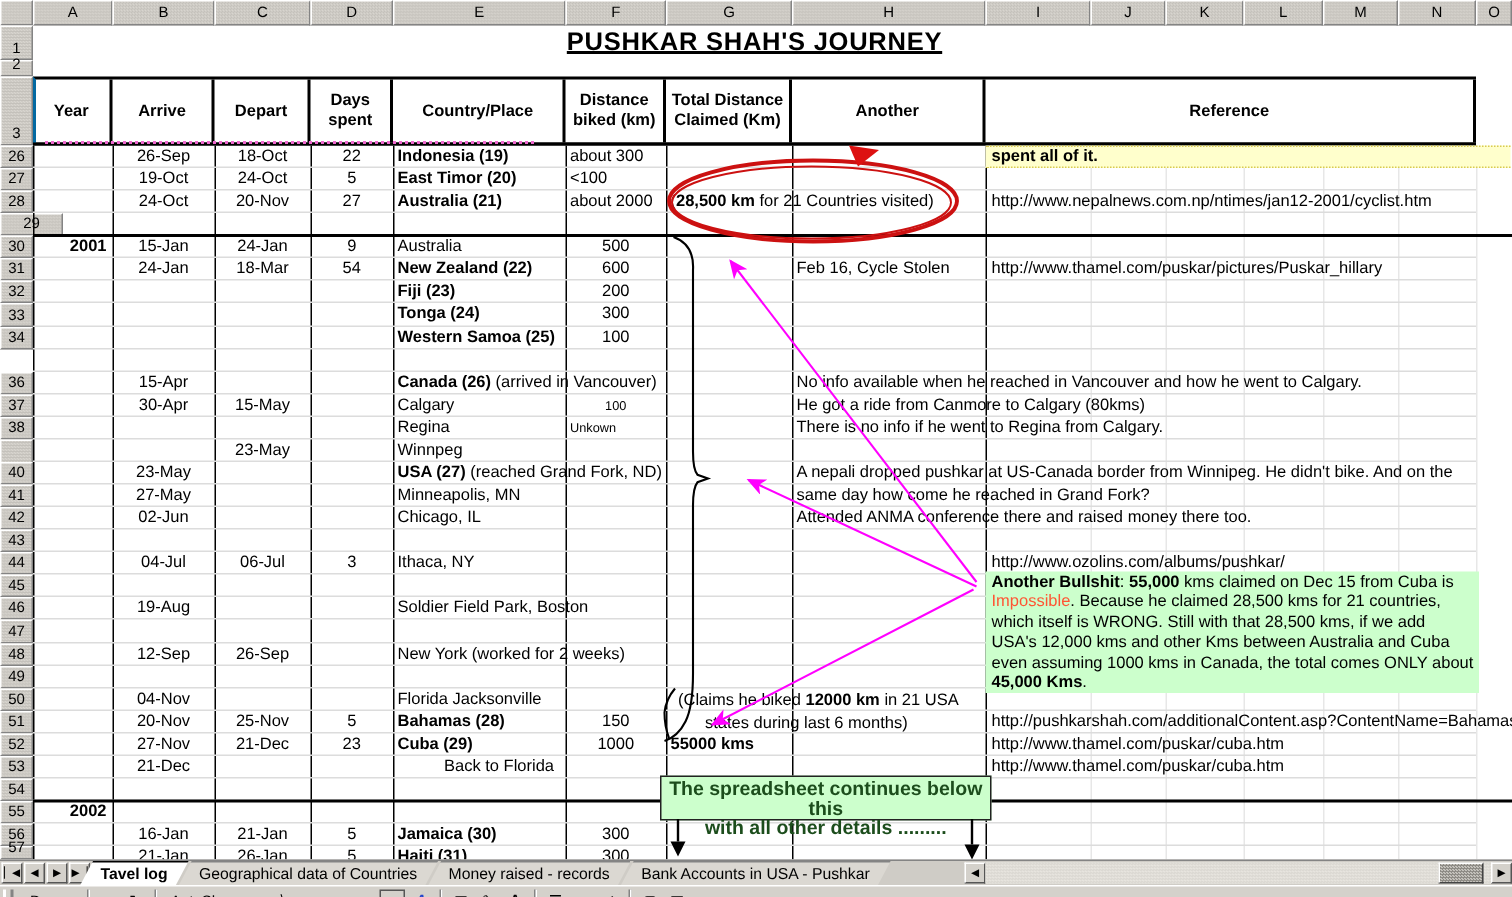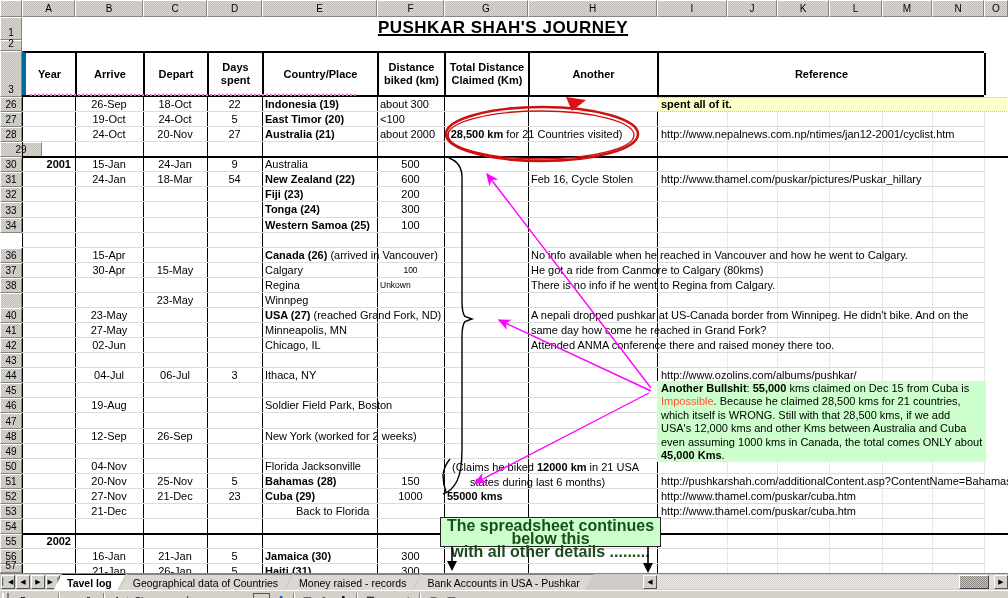--- a/index.html
+++ b/index.html
@@ -10,21 +10,21 @@
        font-size:10px;background:#cfccc6;
        background-image:conic-gradient(#d8d5cf 25%,#c4c1bb 0 50%,#d8d5cf 0 75%,#c4c1bb 0);
        background-size:2px 2px;
        border-top:1px solid #fff;border-left:1px solid #fff;
        border-right:1px solid #848484;border-bottom:1px solid #848484;}
   .rh{align-items:flex-end;padding-bottom:1px;}
   #sheet{position:absolute;left:0;top:0;width:1008px;height:573px;overflow:hidden;background:#fff;}
   #title-row{position:absolute;left:22px;top:18px;width:962px;text-align:center;font-size:17px;font-weight:bold;
        text-decoration:underline;text-decoration-thickness:2px;letter-spacing:.5px;}
   #hdr{position:absolute;left:22px;top:51px;width:962px;height:46px;box-sizing:border-box;
-       border-top:2px solid #000;border-bottom:2px solid #000;border-left:4px solid #0369a1;z-index:3;background:#fff;}
+       border-top:2px solid #000;border-bottom:2px solid #000;border-left:2px solid #0369a1;z-index:3;background:#fff;}
   .hcell{position:absolute;top:0;bottom:0;box-sizing:border-box;border-right:2px solid #000;
        display:flex;align-items:center;justify-content:center;text-align:center;
        font-weight:bold;font-size:11px;line-height:13px;white-space:normal;padding:0 3px;}
   .row{position:absolute;left:0;width:1008px;z-index:2;}
   .grid{position:absolute;left:22px;width:962px;bottom:0;height:1px;background:#dcdcdc;}
   .cell{position:absolute;top:0;bottom:0;font-size:11px;line-height:15px;white-space:nowrap;}
   .ac{text-align:center;}
   .ar{text-align:right;}
   .b{font-weight:bold;}
   .sg-b{font-weight:bold;}
@@ -35,21 +35,21 @@
   .thick{position:absolute;height:2px;background:#000;z-index:3;}
   #dotline{position:absolute;left:30px;top:94px;width:328px;height:2px;z-index:4;
        background-image:repeating-linear-gradient(90deg,#f068d0 0 2px,transparent 2px 4px);}
   #yellow-note{position:absolute;left:657px;top:97px;width:350px;height:15px;z-index:4;
        background:#ffffcc;border-top:1px dotted #d8ca52;border-bottom:1px dotted #d8ca52;
        font-size:11px;font-weight:bold;line-height:13px;padding-left:4px;box-sizing:border-box;}
   #green-note{position:absolute;left:657px;top:381px;width:329px;height:81px;z-index:4;background:#ccffcc;
        font-size:11px;line-height:13.4px;padding:1px 0 0 4px;box-sizing:border-box;white-space:nowrap;}
   .claims-line{position:absolute;z-index:4;font-size:11px;line-height:14px;white-space:nowrap;}
   #continues-box{position:absolute;left:440px;top:517px;width:221px;height:30px;z-index:5;background:#ccffcc;
-       border:1px solid #222;box-sizing:border-box;text-align:center;font-size:16px;line-height:13px;
+       border:1px solid #222;box-sizing:border-box;text-align:center;font-size:13px;line-height:13px;
        font-weight:bold;color:#1c4d1c;padding-top:1px;}
   #overlay{position:absolute;left:0;top:0;z-index:6;pointer-events:none;}
   .red-s{fill:none;stroke:#cc1111;}
   .red-f{fill:#dd1111;}
   .blk-s{fill:none;stroke:#000;stroke-width:1.4;}
   .blk-s2{stroke:#000;stroke-width:1.6;}
   .blk-f{fill:#000;}
   .mag{stroke:#ff00ff;stroke-width:1.4;}
   .mag-f{fill:#ff00ff;}
   

